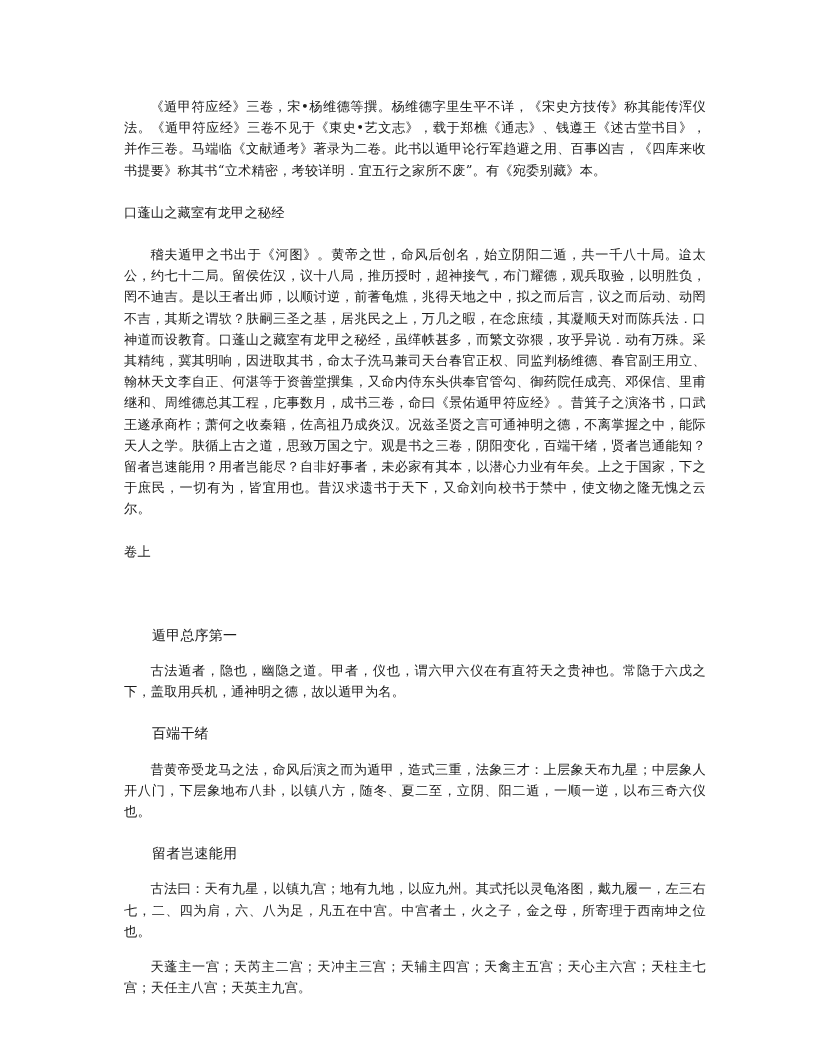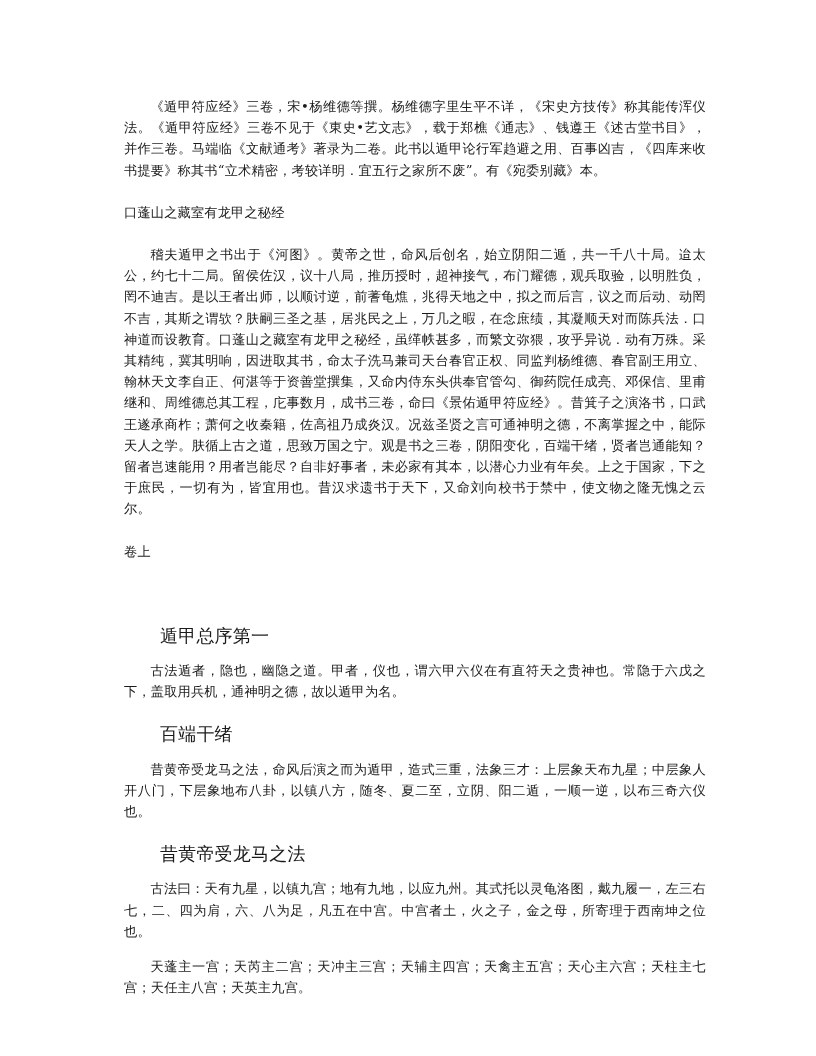--- a/index.html
+++ b/index.html
@@ -33,21 +33,21 @@
     text-justify: inter-ideograph;
     margin: 0 0 0 0;
     letter-spacing: 0.2px;
     text-indent: 2em;
     word-break: break-all;
   }
   .para.noindent {
     text-indent: 0;
   }
   .heading {
-    font-size: 18px;
+    font-size: 14px;
     line-height: 21.2px;
     margin: 0;
     text-indent: 2em;
     letter-spacing: 0.2px;
   }
   .vol-label {
     font-size: 13.2px;
     line-height: 21.2px;
     margin: 0;
     text-indent: 0;
@@ -85,21 +85,21 @@
     <p class="para">古法遁者，隐也，幽隐之道。甲者，仪也，谓六甲六仪在有直符天之贵神也。常隐于六戊之下，盖取用兵机，通神明之德，故以遁甲为名。</p>
 
     <div class="gap-md"></div>
 
     <p class="heading">百端干绪</p>
     <div class="gap-sm"></div>
     <p class="para">昔黄帝受龙马之法，命风后演之而为遁甲，造式三重，法象三才：上层象天布九星；中层象人开八门，下层象地布八卦，以镇八方，随冬、夏二至，立阴、阳二遁，一顺一逆，以布三奇六仪也。</p>
 
     <div class="gap-md"></div>
 
-    <p class="heading">昔黄帝受龙马之法</p>
+    <p class="heading">留者岂速能用</p>
     <div class="gap-sm"></div>
     <p class="para">古法曰：天有九星，以镇九宫；地有九地，以应九州。其式托以灵龟洛图，戴九履一，左三右七，二、四为肩，六、八为足，凡五在中宫。中宫者土，火之子，金之母，所寄理于西南坤之位也。</p>
     <div class="gap-sm"></div>
     <p class="para">天蓬主一宫；天芮主二宫；天冲主三宫；天辅主四宫；天禽主五宫；天心主六宫；天柱主七宫；天任主八宫；天英主九宫。</p>
 
     <div class="gap-md"></div>
 
 
   </div>
 </div>

